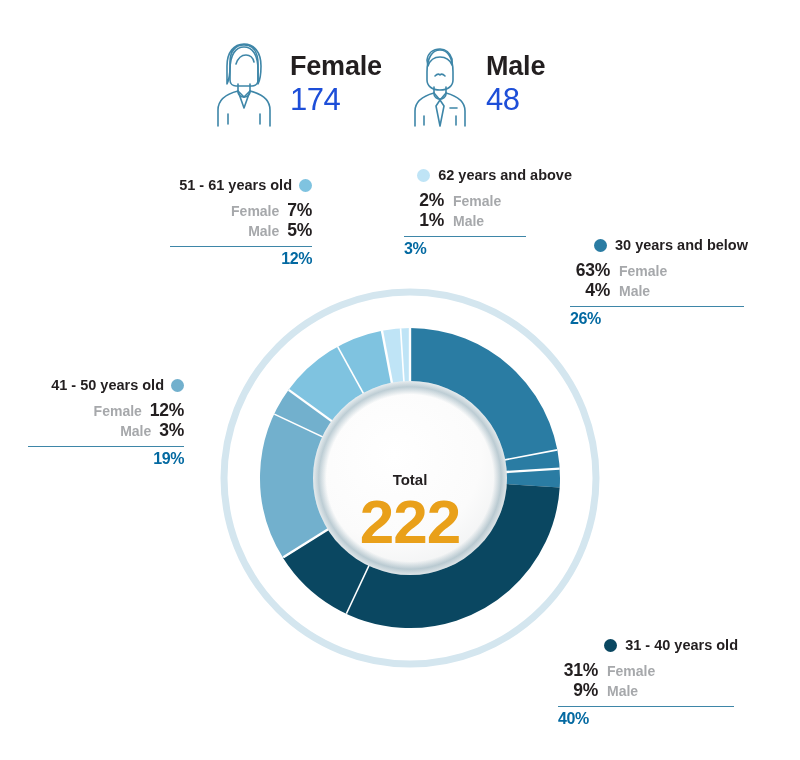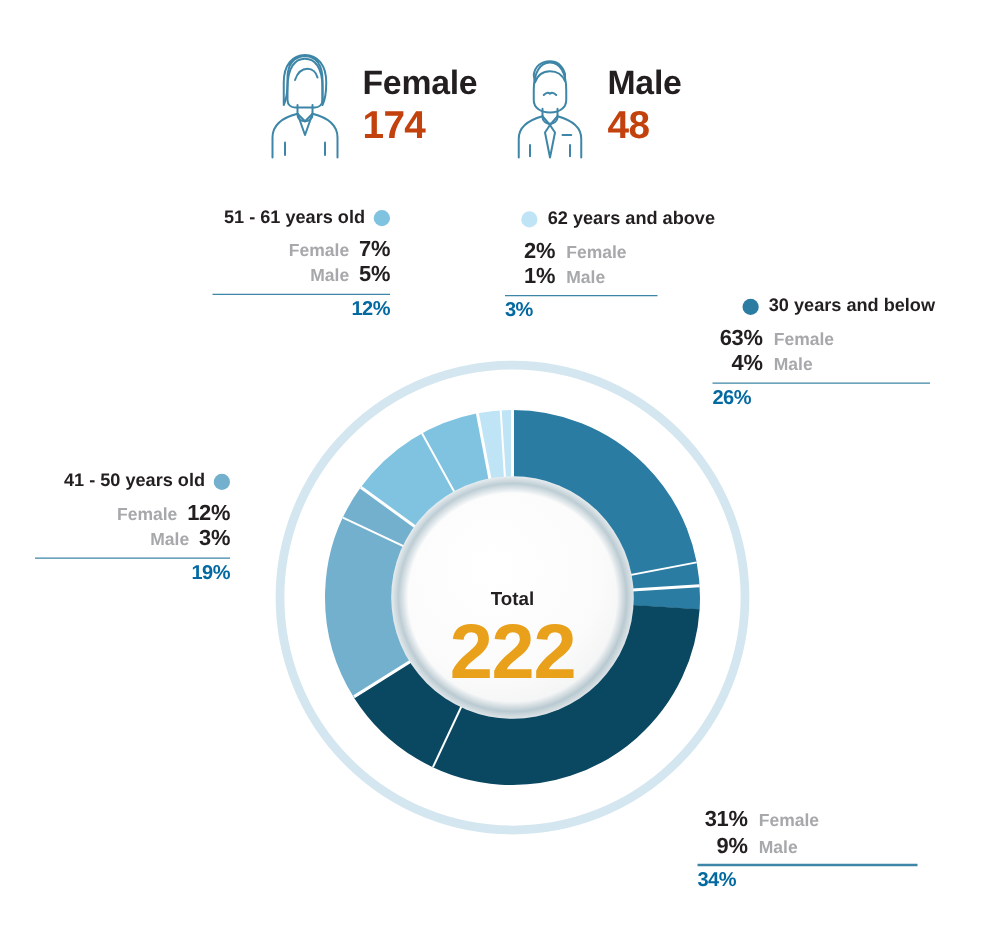--- a/index.html
+++ b/index.html
@@ -15,21 +15,21 @@
   .gender{position:absolute;display:flex;align-items:center;}
   #gender-female{left:208px;top:40px;}
   #gender-male{left:404px;top:40px;}
   .gender .person-icon{width:72px;height:88px;flex:none;}
   .gender .gtext{margin-left:10px;line-height:1;}
   .gender .glabel{
     font-size:27px;font-weight:bold;color:#231f20;letter-spacing:-.2px;
     display:block;
   }
   .gender .gcount{
-    font-size:31px;font-weight:bold;color:#c2410c;letter-spacing:-.5px;
+    font-size:31px;font-weight:normal;color:#1d4ed8;letter-spacing:-.5px;
     display:block;margin-top:4px;
   }
 
   
   .legend{position:absolute;}
   .legend .ltitle{
     font-size:14.5px;font-weight:bold;color:#231f20;
     display:flex;align-items:center;white-space:nowrap;line-height:1;
   }
   .legend .dot{
@@ -64,21 +64,21 @@
 
   
   .legend.lalign .ltitle{justify-content:flex-end;}
   .legend.lalign .ltitle .dot{margin-right:8px;}
   .legend.lalign .row{justify-content:flex-start;}
   .legend.lalign .row .pct{min-width:40px;text-align:right;}
   .legend.lalign .row .who{margin-left:9px;}
   .legend.lalign .total{text-align:left;}
 
   
-  #legend-51-61{left:170px;top:167px;width:142px;}
+  #legend-51-61{left:170px;top:178px;width:142px;}
   #legend-62-above{left:404px;top:168px;width:168px;}
   #legend-30-below{left:570px;top:238px;width:178px;}
   #legend-41-50{left:28px;top:378px;width:156px;}
   #legend-31-40{left:558px;top:638px;width:180px;}
 
   
   #donut-chart{position:absolute;left:215px;top:283px;width:390px;height:390px;}
   #center-label{
     position:absolute;left:333px;top:452px;width:154px;text-align:center;
     line-height:1;
@@ -264,27 +264,31 @@
       <div class="row">
         <span class="who">Male</span>
         <span class="pct">3%</span>
       </div>
     </div>
     <div class="rule"></div>
     <div class="total">19%</div>
   </div>
 
   <div class="legend lalign" id="legend-31-40">
+    <div class="ltitle">
+      <span class="dot" style="background:#0A4761"></span>
+      <span>31 - 40 years old</span>
+    </div>
     <div class="rows">
       <div class="row">
         <span class="pct">31%</span>
         <span class="who">Female</span>
       </div>
       <div class="row">
         <span class="pct">9%</span>
         <span class="who">Male</span>
       </div>
     </div>
     <div class="rule" style="width:176px"></div>
-    <div class="total">34%</div>
+    <div class="total">40%</div>
   </div>
 
 </div>
 
 </body></html>

